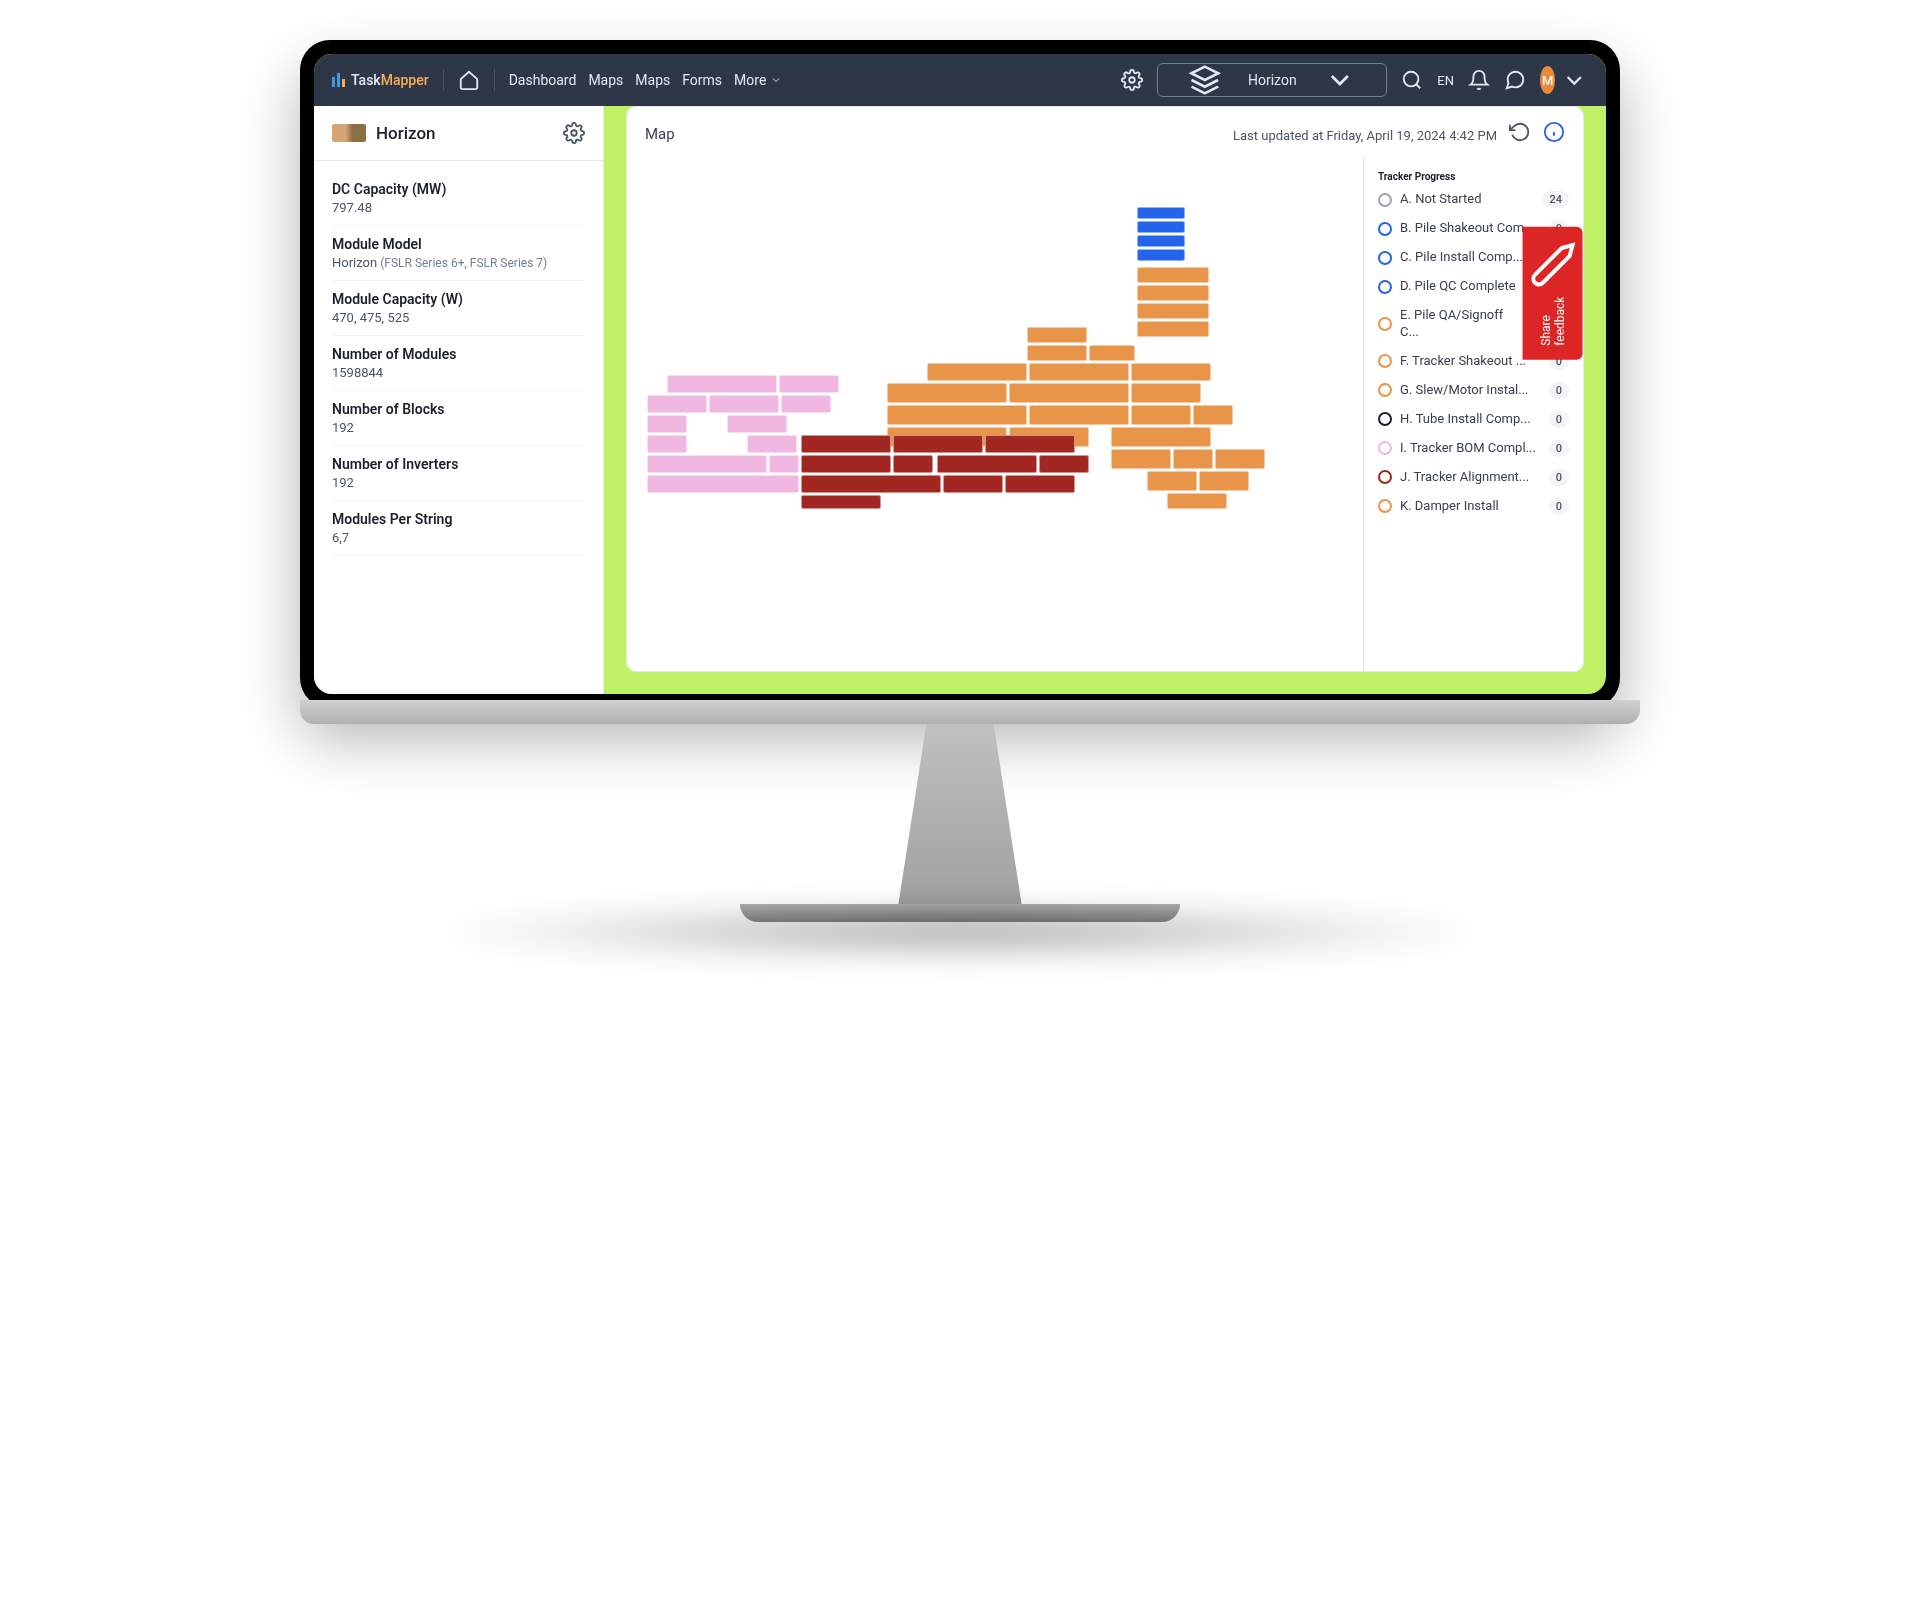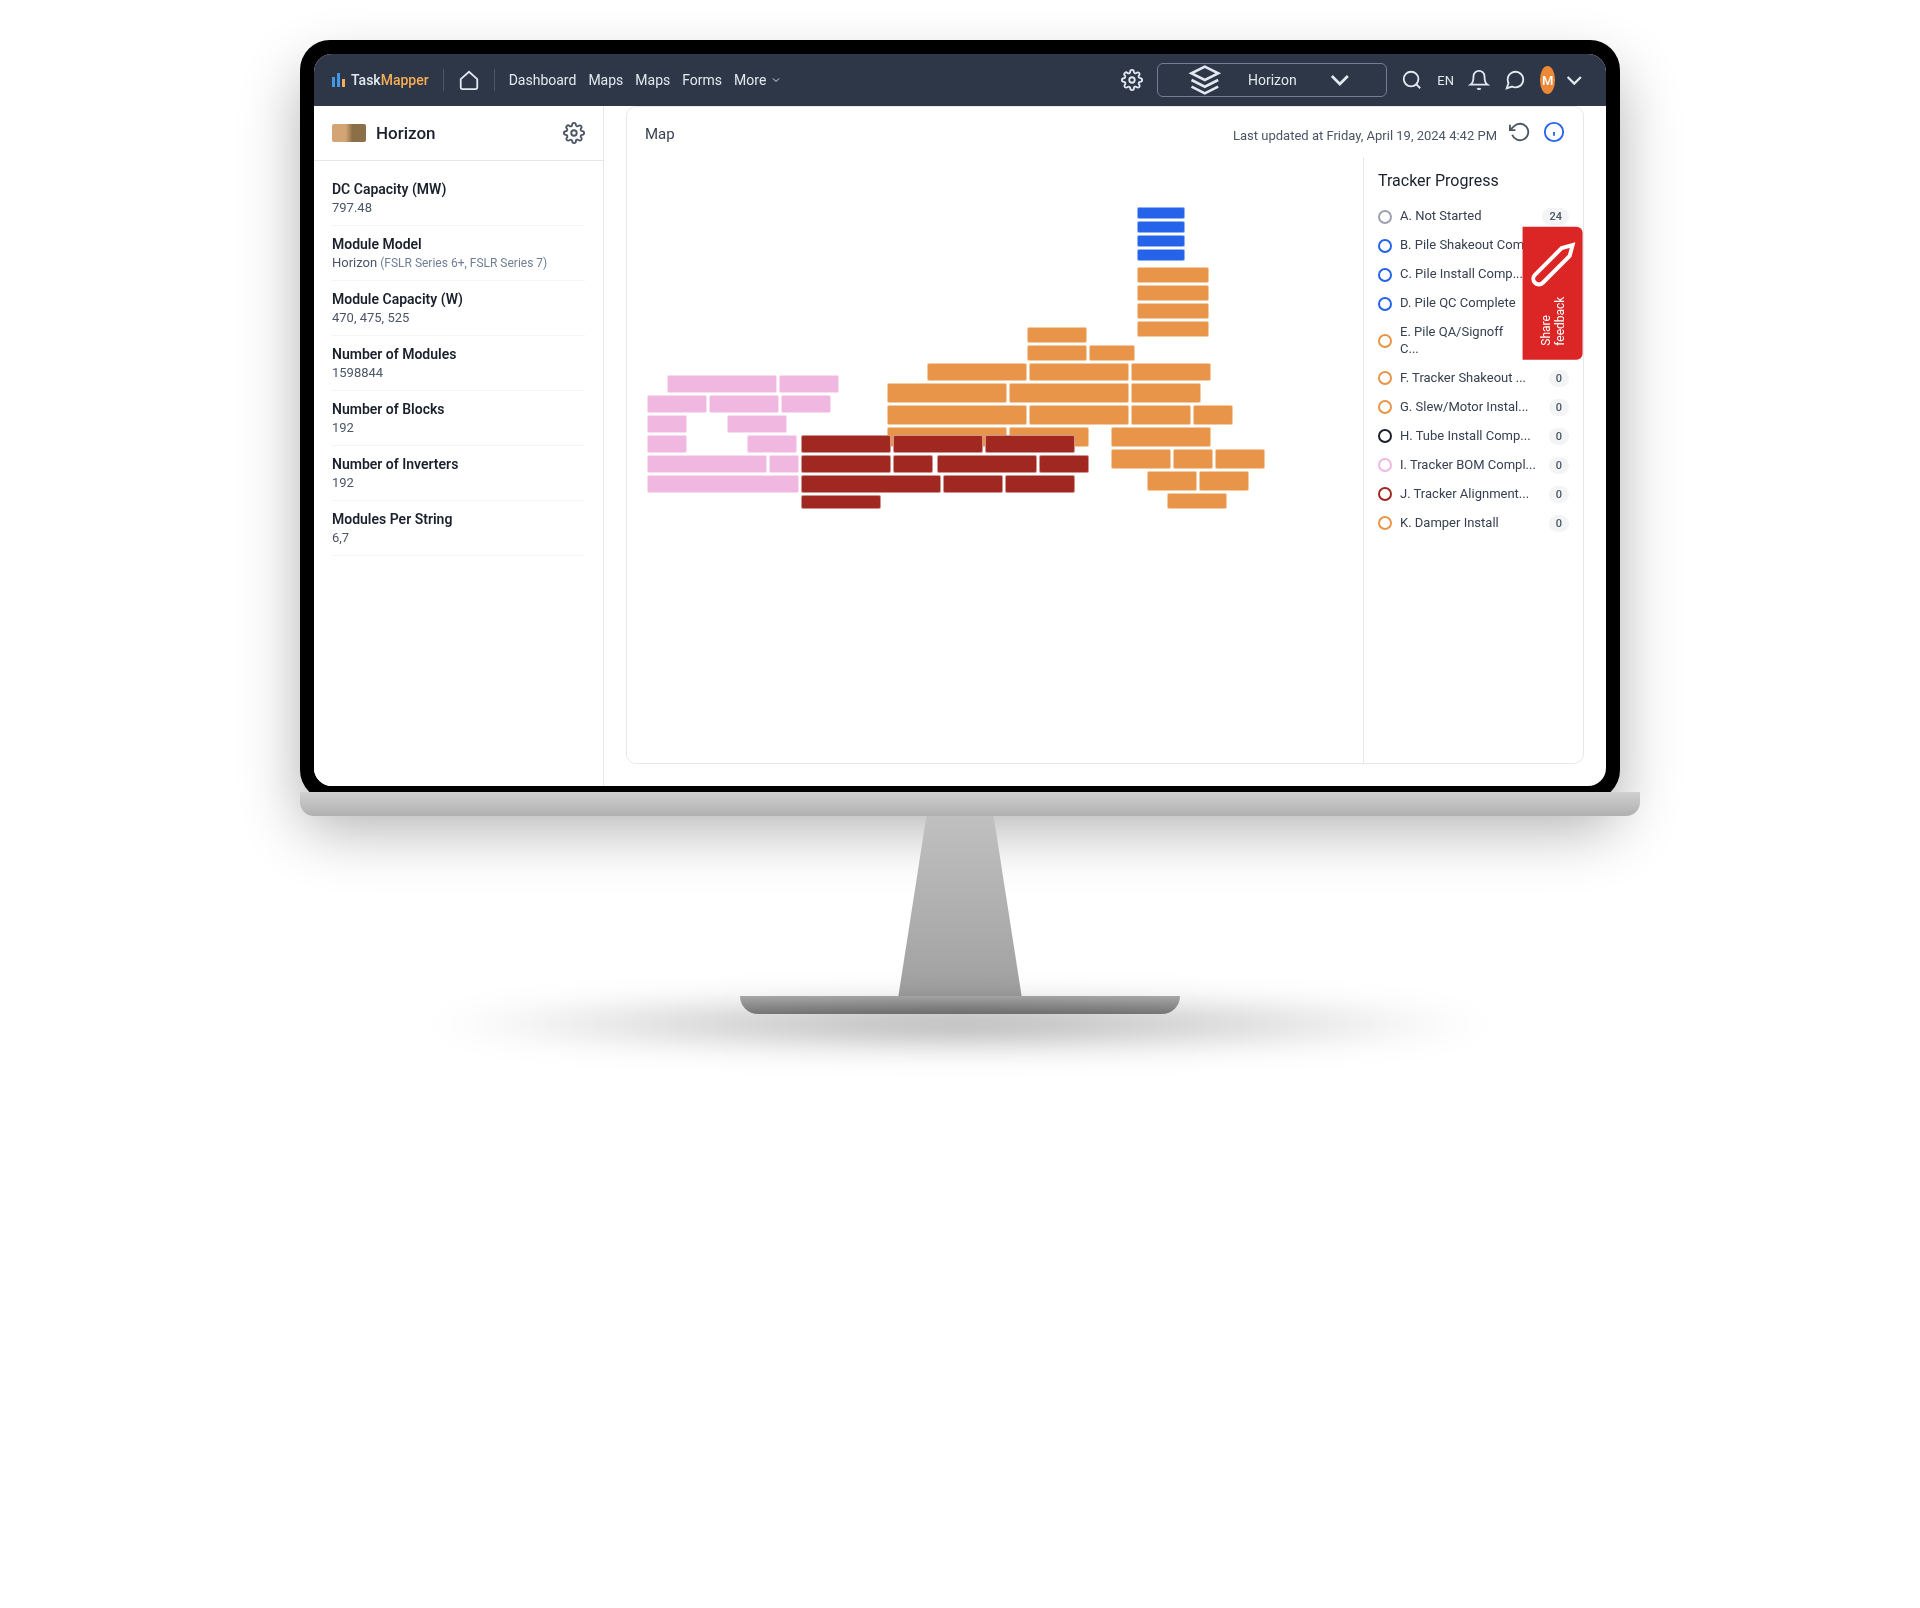--- a/index.html
+++ b/index.html
@@ -1,19 +1,19 @@
 <!DOCTYPE html>
 <html><head>
 <meta charset="utf-8">
 <style>
 *{box-sizing:border-box;margin:0;padding:0;font-family:-apple-system,BlinkMacSystemFont,"Segoe UI",Roboto,sans-serif}
 body{background:#fff;display:flex;justify-content:center;align-items:flex-start;padding:40px 20px;min-height:100vh}
 .monitor{width:1320px;position:relative}
 .screen{background:#000;border-radius:30px;padding:14px;box-shadow:0 30px 60px rgba(0,0,0,.3)}
-.screen-inner{background:#ffffff;border-radius:18px;overflow:hidden;height:732px;display:flex;flex-direction:column}
+.screen-inner{background:#bef264;border-radius:18px;overflow:hidden;height:640px;display:flex;flex-direction:column}
 .topnav{background:#2d3748;color:#e2e8f0;height:52px;display:flex;align-items:center;padding:0 18px;gap:14px;font-size:14px}
 .logo{display:flex;align-items:center;gap:6px;font-weight:500}
 .logo-bars{display:flex;gap:2px;align-items:flex-end}
 .logo-bars span{width:3px;background:#4299e1;display:block}
 .logo-bars span:nth-child(1){height:10px}
 .logo-bars span:nth-child(2){height:14px}
 .logo-bars span:nth-child(3){height:8px;background:#f6ad55}
 .logo-mapper{color:#f6ad55}
 .nav-sep{width:1px;height:22px;background:#4a5568}
 .home-icon{width:20px;height:20px;cursor:pointer;display:flex;align-items:center;justify-content:center}
@@ -47,21 +47,21 @@
 .map-title{font-size:15px;color:#374151;flex:1}
 .map-updated{font-size:13px;color:#4b5563}
 .map-body{flex:1;display:flex;overflow:hidden}
 .map-canvas{flex:1;position:relative;background:#fff}
 .blk{position:absolute;border-radius:2px;border:1px solid rgba(255,255,255,.5)}
 .c-blue{background:#2563eb}
 .c-orange{background:#e8954a}
 .c-pink{background:#f0b8e0}
 .c-red{background:#a02820}
 .legend{width:220px;border-left:1px solid #e5e7eb;padding:14px;overflow-y:auto}
-.legend-title{font-size:16px;font-weight:400;color:#1a202c;margin-bottom:12px}
+.legend-title{font-size:10px;font-weight:700;color:#1a202c;margin-bottom:3px}
 .legend-item{display:flex;align-items:center;gap:8px;padding:6px 0;font-size:13px;color:#374151;cursor:pointer}
 .legend-circle{width:14px;height:14px;border-radius:50%;border:2px solid;flex-shrink:0}
 .legend-label{flex:1;line-height:1.3}
 .legend-count{background:#f3f4f6;color:#4b5563;font-size:11px;padding:2px 7px;border-radius:10px;font-weight:500}
 .feedback-tab{position:absolute;right:0;top:120px;background:#dc2626;color:#fff;writing-mode:vertical-rl;padding:14px 6px;border-radius:6px 0 0 6px;font-size:12px;cursor:pointer;display:flex;align-items:center;gap:8px;transform:rotate(180deg)}
 .stand{width:280px;height:180px;margin:0 auto;background:linear-gradient(180deg,#c0c0c0,#a0a0a0);clip-path:polygon(38% 0,62% 0,72% 100%,28% 100%)}
 .base-bar{width:1340px;height:24px;background:linear-gradient(180deg,#d0d0d0,#b0b0b0);margin:-8px auto 0;border-radius:0 0 14px 14px}
 .base{width:440px;height:18px;background:linear-gradient(180deg,#b0b0b0,#888);margin:0 auto;border-radius:0 0 50px 50px}
 .shadow{width:1080px;height:60px;background:radial-gradient(ellipse,rgba(0,0,0,.35),transparent 70%);margin:-20px auto 0;filter:blur(14px)}
 svg{width:100%;height:100%}

